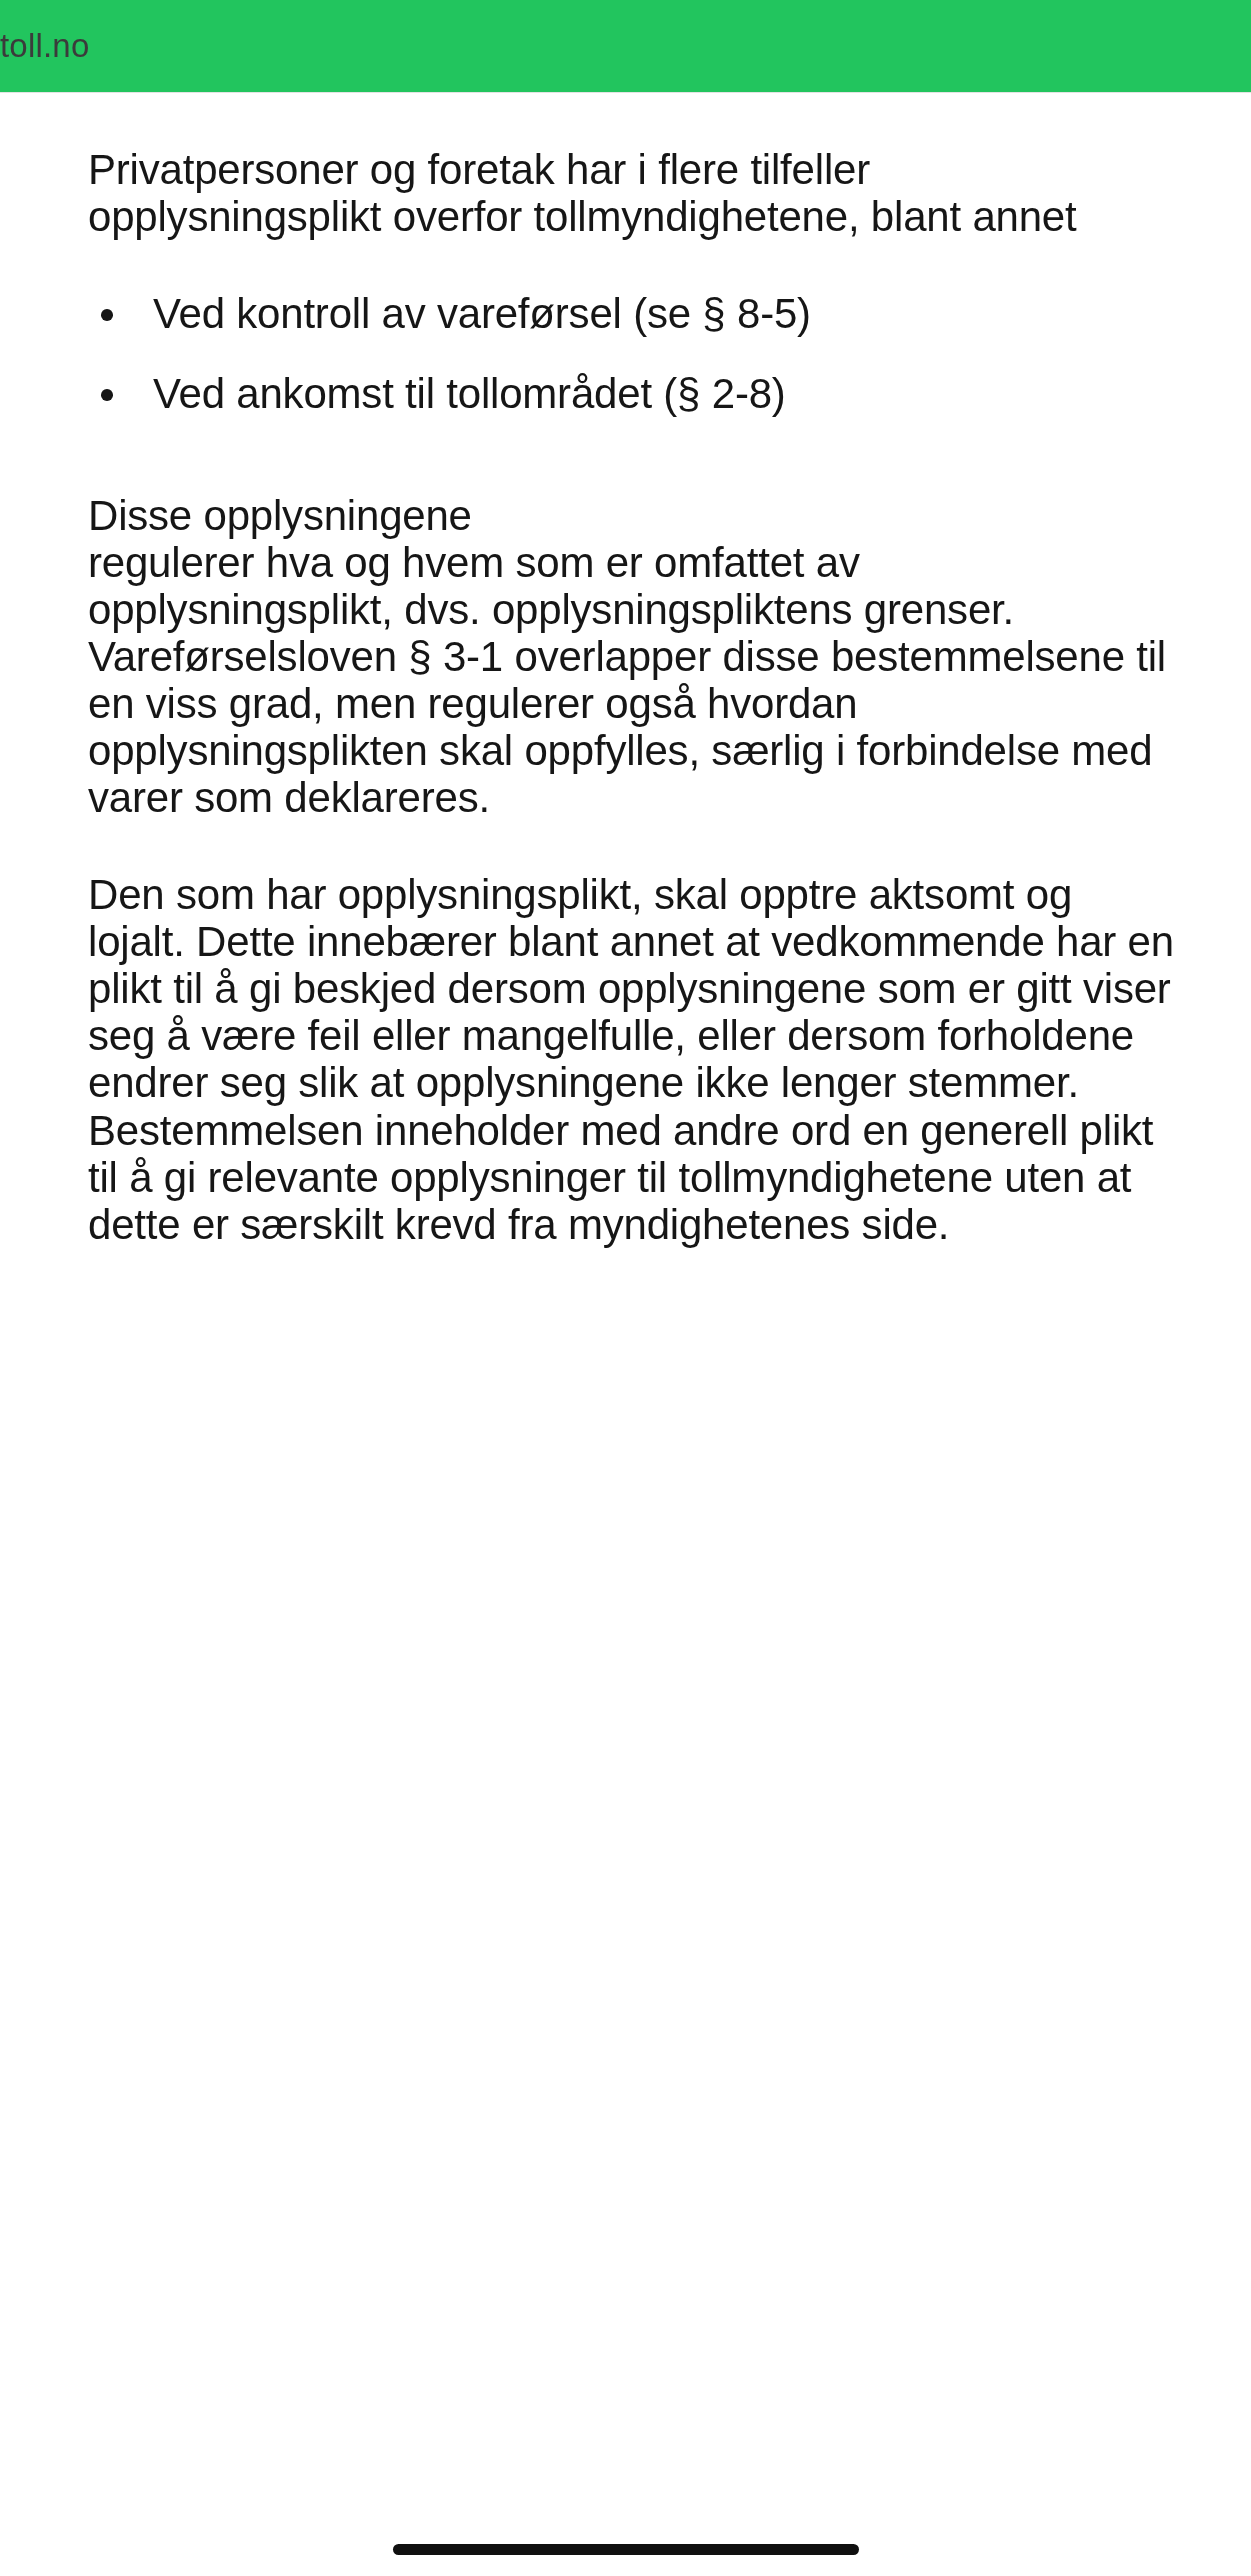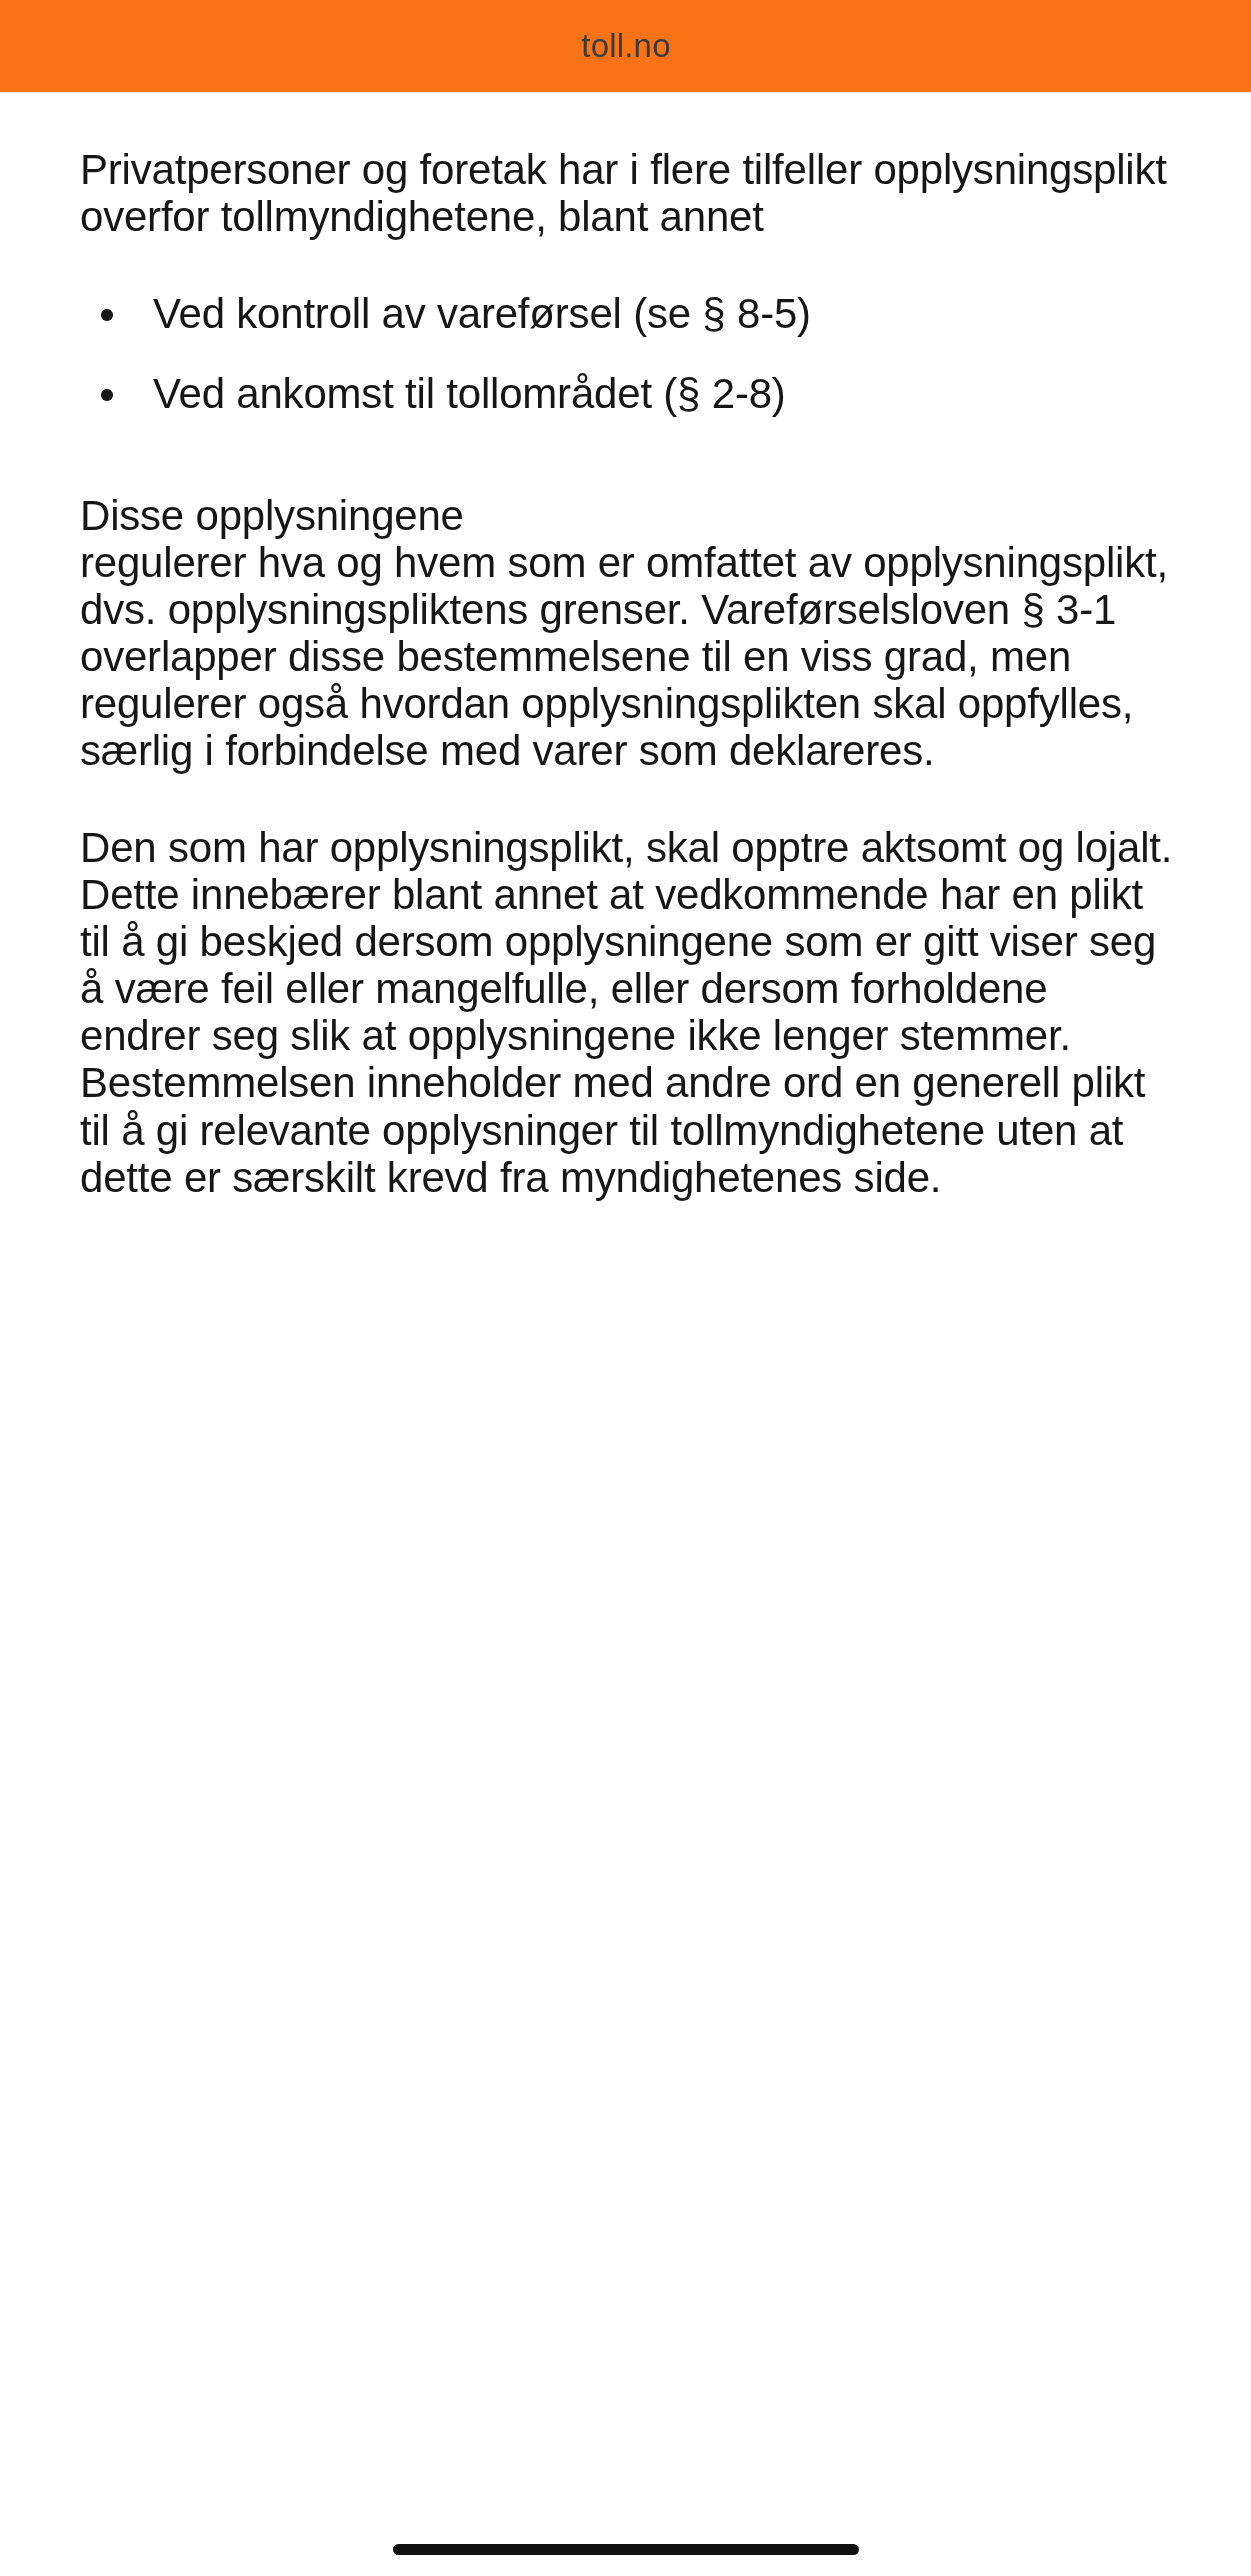--- a/index.html
+++ b/index.html
@@ -14,40 +14,39 @@
     color: #1b1b1b;
     position: relative;
     overflow: hidden;
   }
 
   
   .titlebar {
     height: 92px;
     display: flex;
     align-items: center;
-    justify-content: center;
     border-bottom: 1px solid #e3e3e3;
-    background: #f97316;
+    background: #22c55e;
   }
   .titlebar .site-title {
     font-size: 33px;
     color: #3b3b3b;
     letter-spacing: 0.2px;
     font-family: "Liberation Sans", sans-serif;
   }
 
   
   .content {
     padding: 53px 78px 0 80px;
   }
 
   p.body-text {
     font-size: 42px;
     line-height: 1.12;
-    margin: 0 0 50px 0;
+    margin: 0 0 50px 8px;
     color: #161616;
     letter-spacing: -0.2px;
     font-weight: 400;
   }
 
   ul.bullet-list {
     list-style: none;
     margin: 0 0 75px 0;
     padding: 0;
   }

